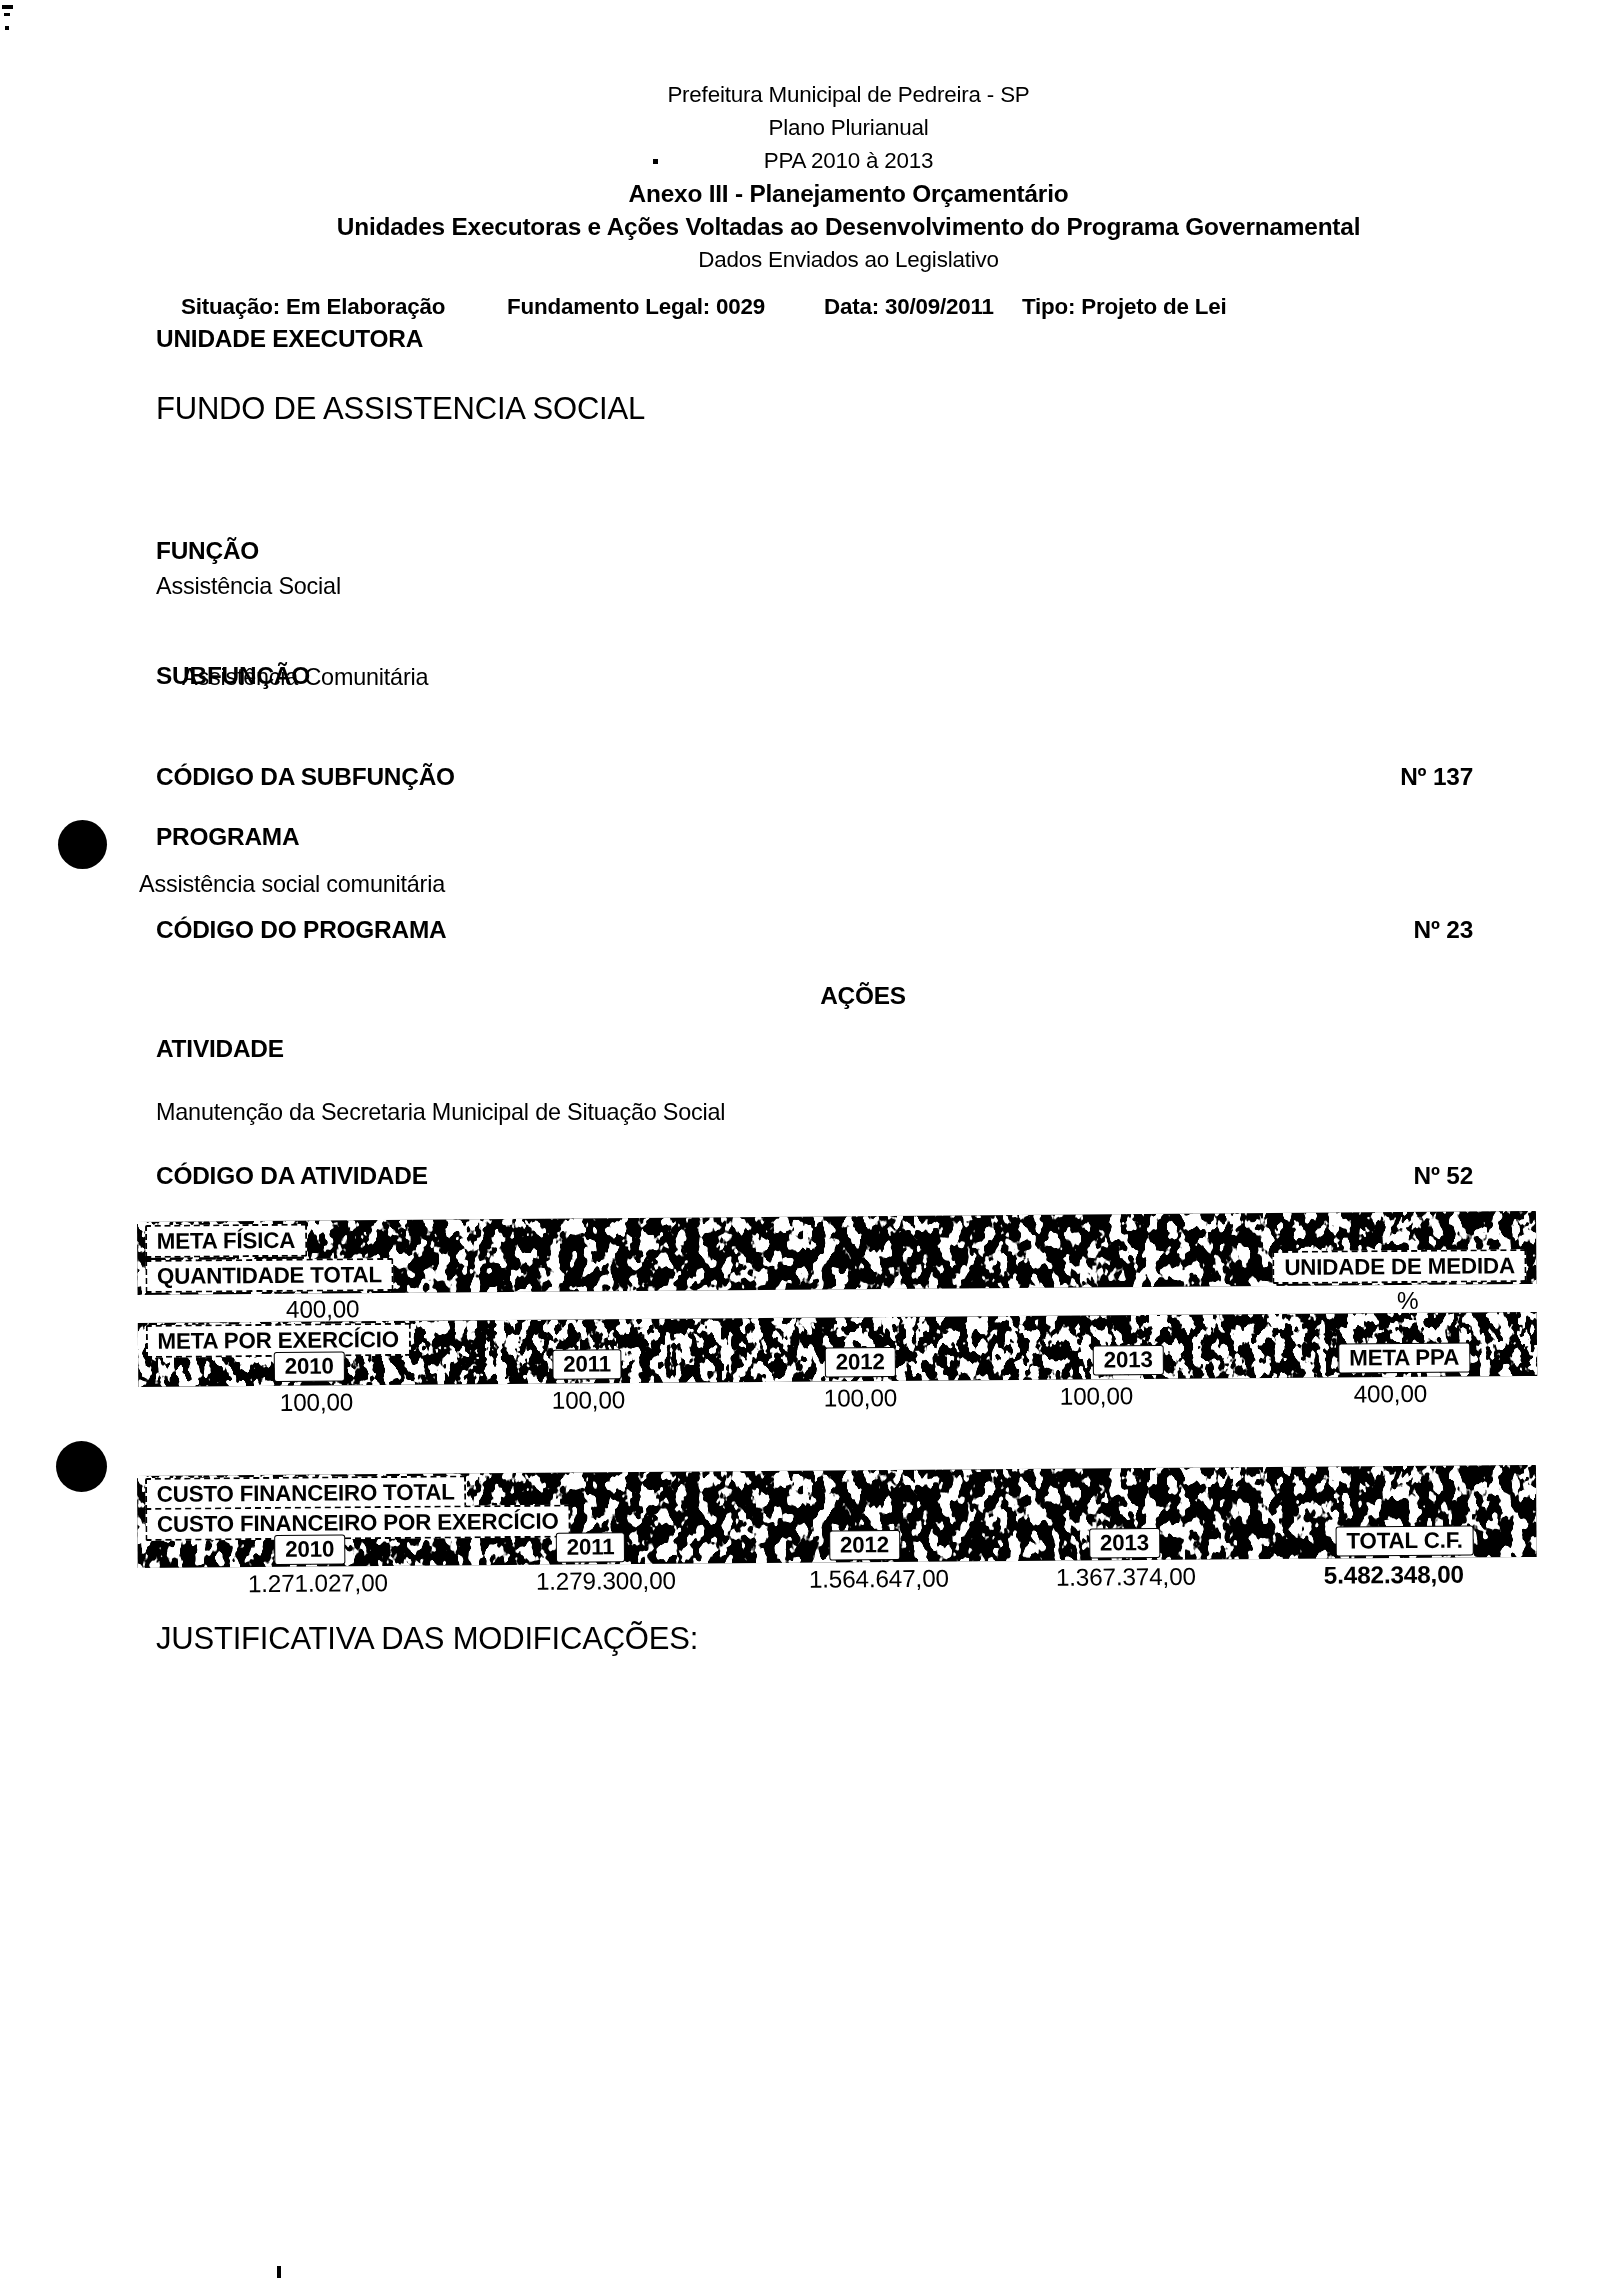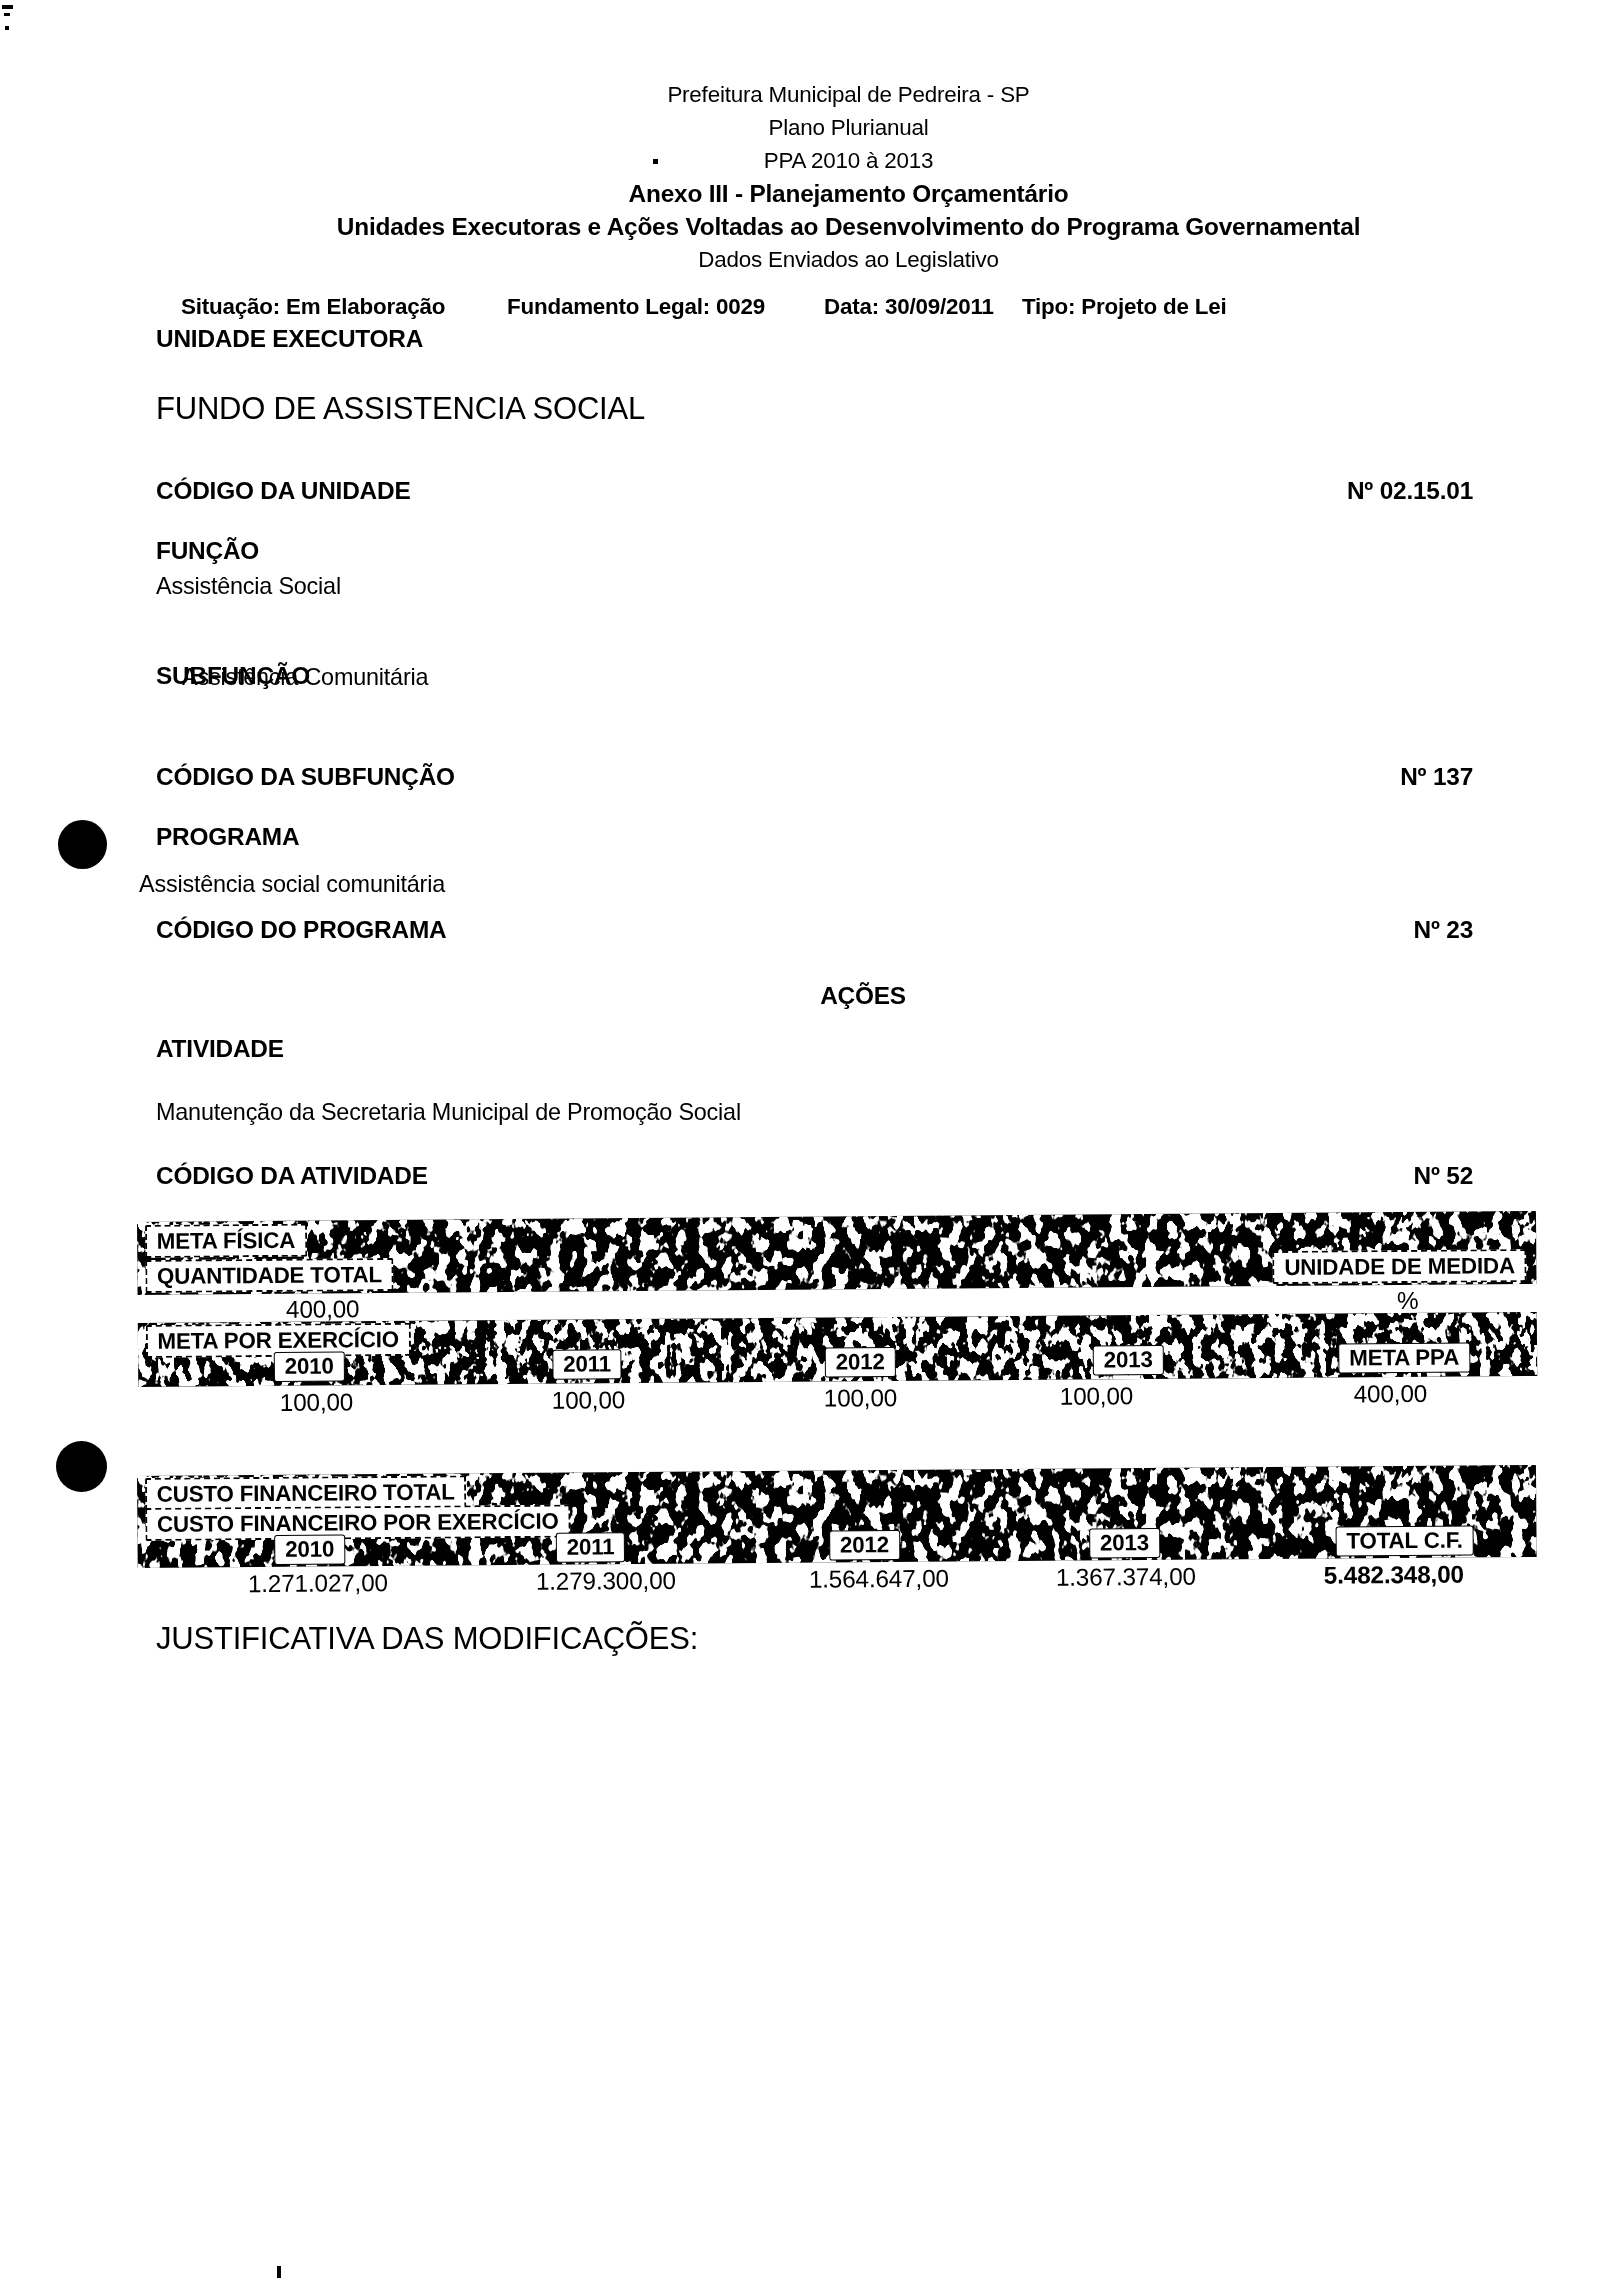--- a/index.html
+++ b/index.html
@@ -80,24 +80,20 @@
   <div class="status abs" style="top:294px; left:0; width:1328px; height:29px;">
     <span style="left:181px;">Situação: Em Elaboração</span>
     <span style="left:507px;">Fundamento Legal: 0029</span>
     <span style="left:824px;">Data: 30/09/2011</span>
     <span style="left:1022px;">Tipo: Projeto de Lei</span>
   </div>
 
   <div class="abs cap-label" style="left:156px; top:325px;">UNIDADE EXECUTORA</div>
   <div class="abs caps-plain" style="left:156px; top:391px;">FUNDO DE ASSISTENCIA SOCIAL</div>
 
-  <div class="kv" style="top:477px;">
-    <span class="lbl">CÓDIGO DA UNIDADE</span>
-    <span class="code">Nº 02.15.01</span>
-  </div>
 
   <div class="abs cap-label" style="left:156px; top:537px;text-align:right;">FUNÇÃO</div>
   <div class="abs plain" style="left:156px; top:573px;">Assistência Social</div>
 
 
   <div class="abs cap-label" style="left:156px; top:662px;">SUBFUNÇÃO</div>
   <div class="abs plain" style="left:156px; top:664px;margin-left:26px;">Assistência Comunitária</div>
 
   <div class="kv" style="top:763px;">
     <span class="lbl">CÓDIGO DA SUBFUNÇÃO</span>
@@ -108,21 +104,21 @@
   <div class="abs plain" style="left:139px; top:871px;">Assistência social comunitária</div>
 
   <div class="kv" style="top:916px;">
     <span class="lbl">CÓDIGO DO PROGRAMA</span>
     <span class="code">Nº 23</span>
   </div>
 
   <div class="center-line cap-label" style="top:982px;">AÇÕES</div>
 
   <div class="abs cap-label" style="left:156px; top:1035px;">ATIVIDADE</div>
-  <div class="abs plain" style="left:156px; top:1099px;">Manutenção da Secretaria Municipal de Promoção Social</div>
+  <div class="abs plain" style="left:156px; top:1099px;">Manutenção da Secretaria Municipal de Situação Social</div>
 
   <div class="kv" style="top:1162px;">
     <span class="lbl">CÓDIGO DA ATIVIDADE</span>
     <span class="code">Nº 52</span>
   </div>
 
   <div class="tablewrap" style="top:1222px; height:210px;">
 
     <div class="band" style="top:0; height:73px;">
       <svg class="noise" preserveAspectRatio="none" viewBox="0 0 1435 75" width="1399" height="73">

